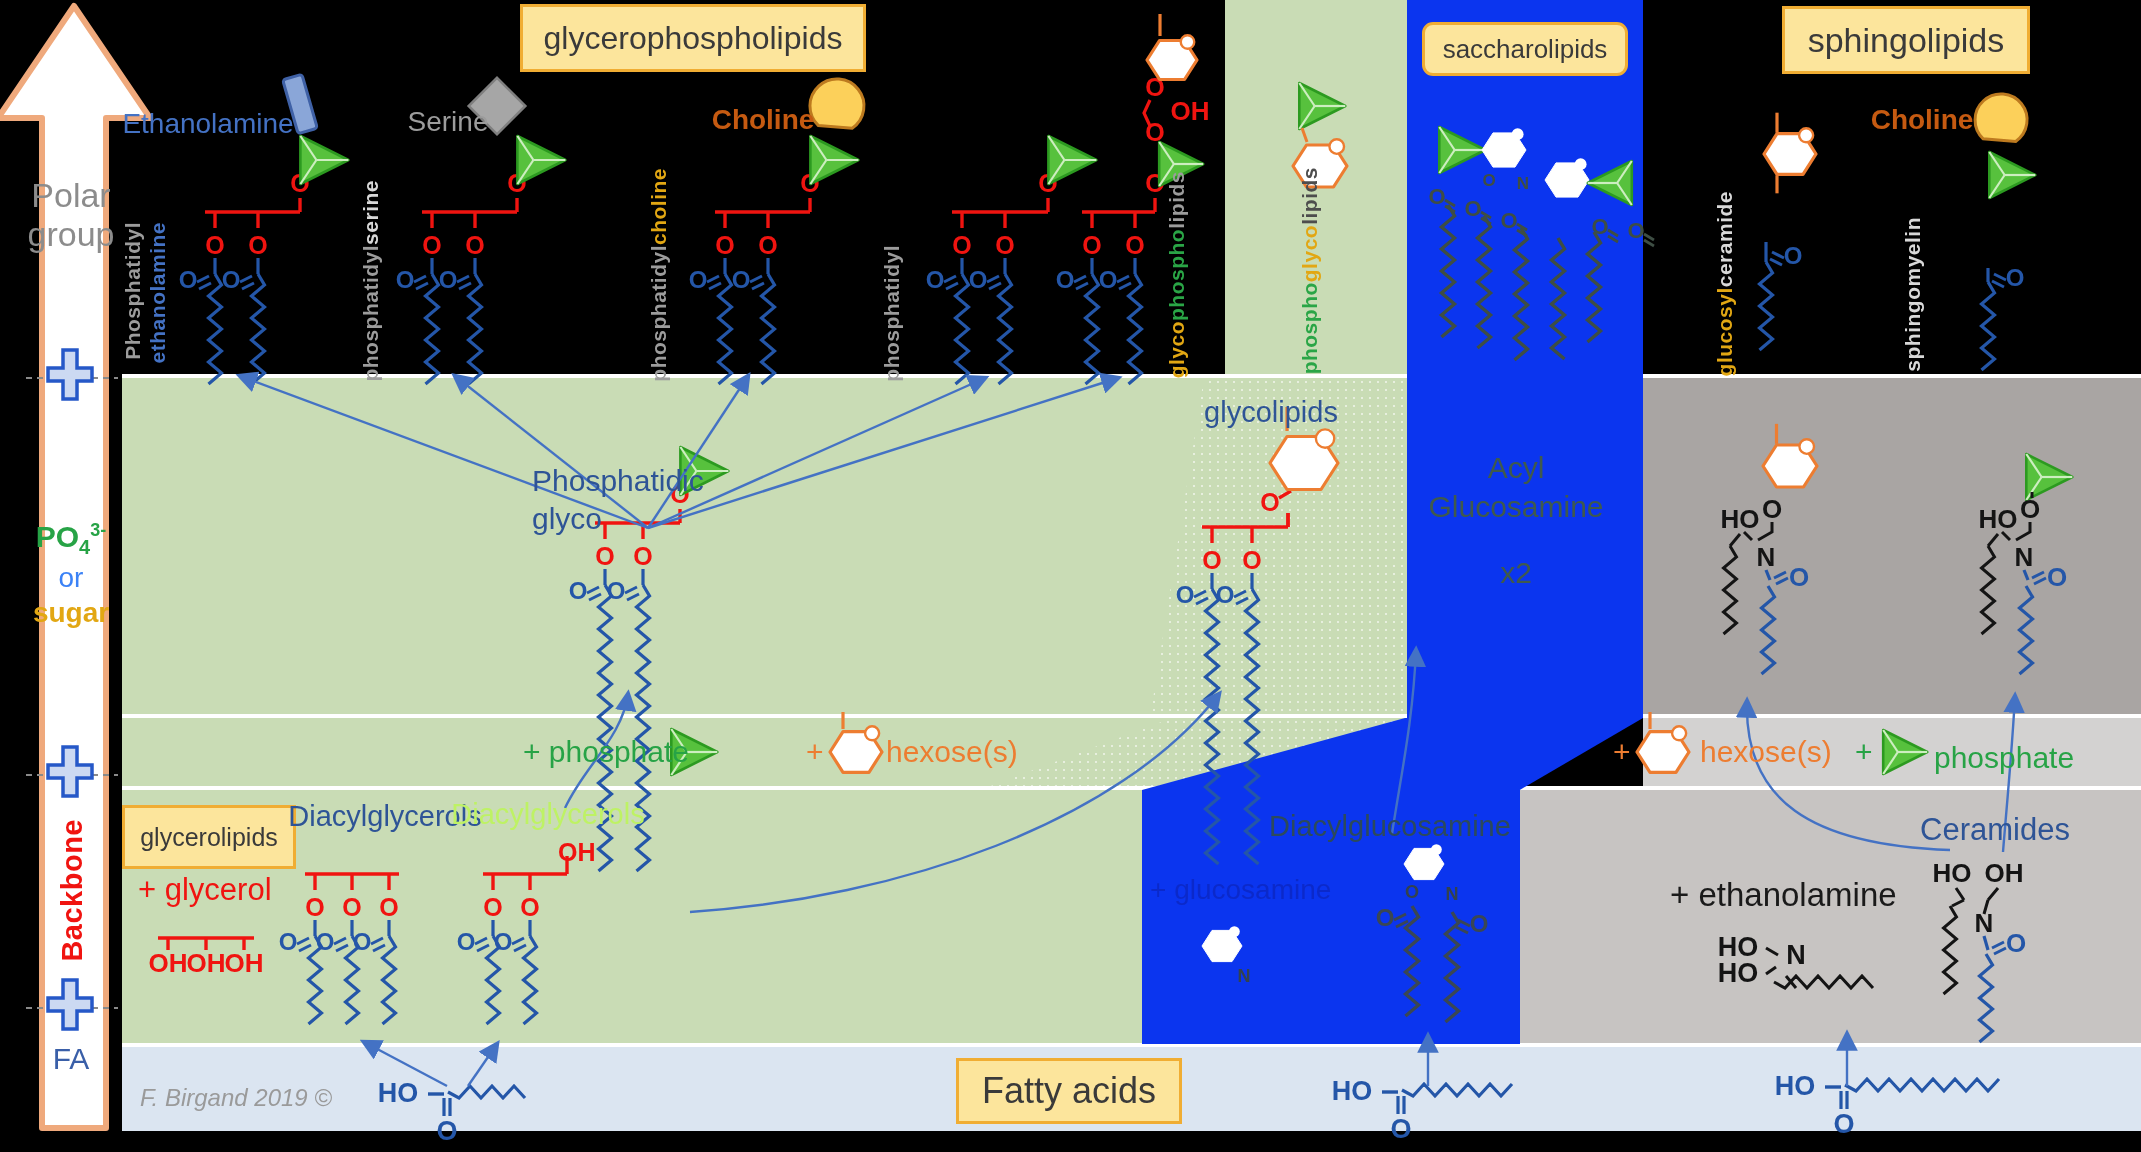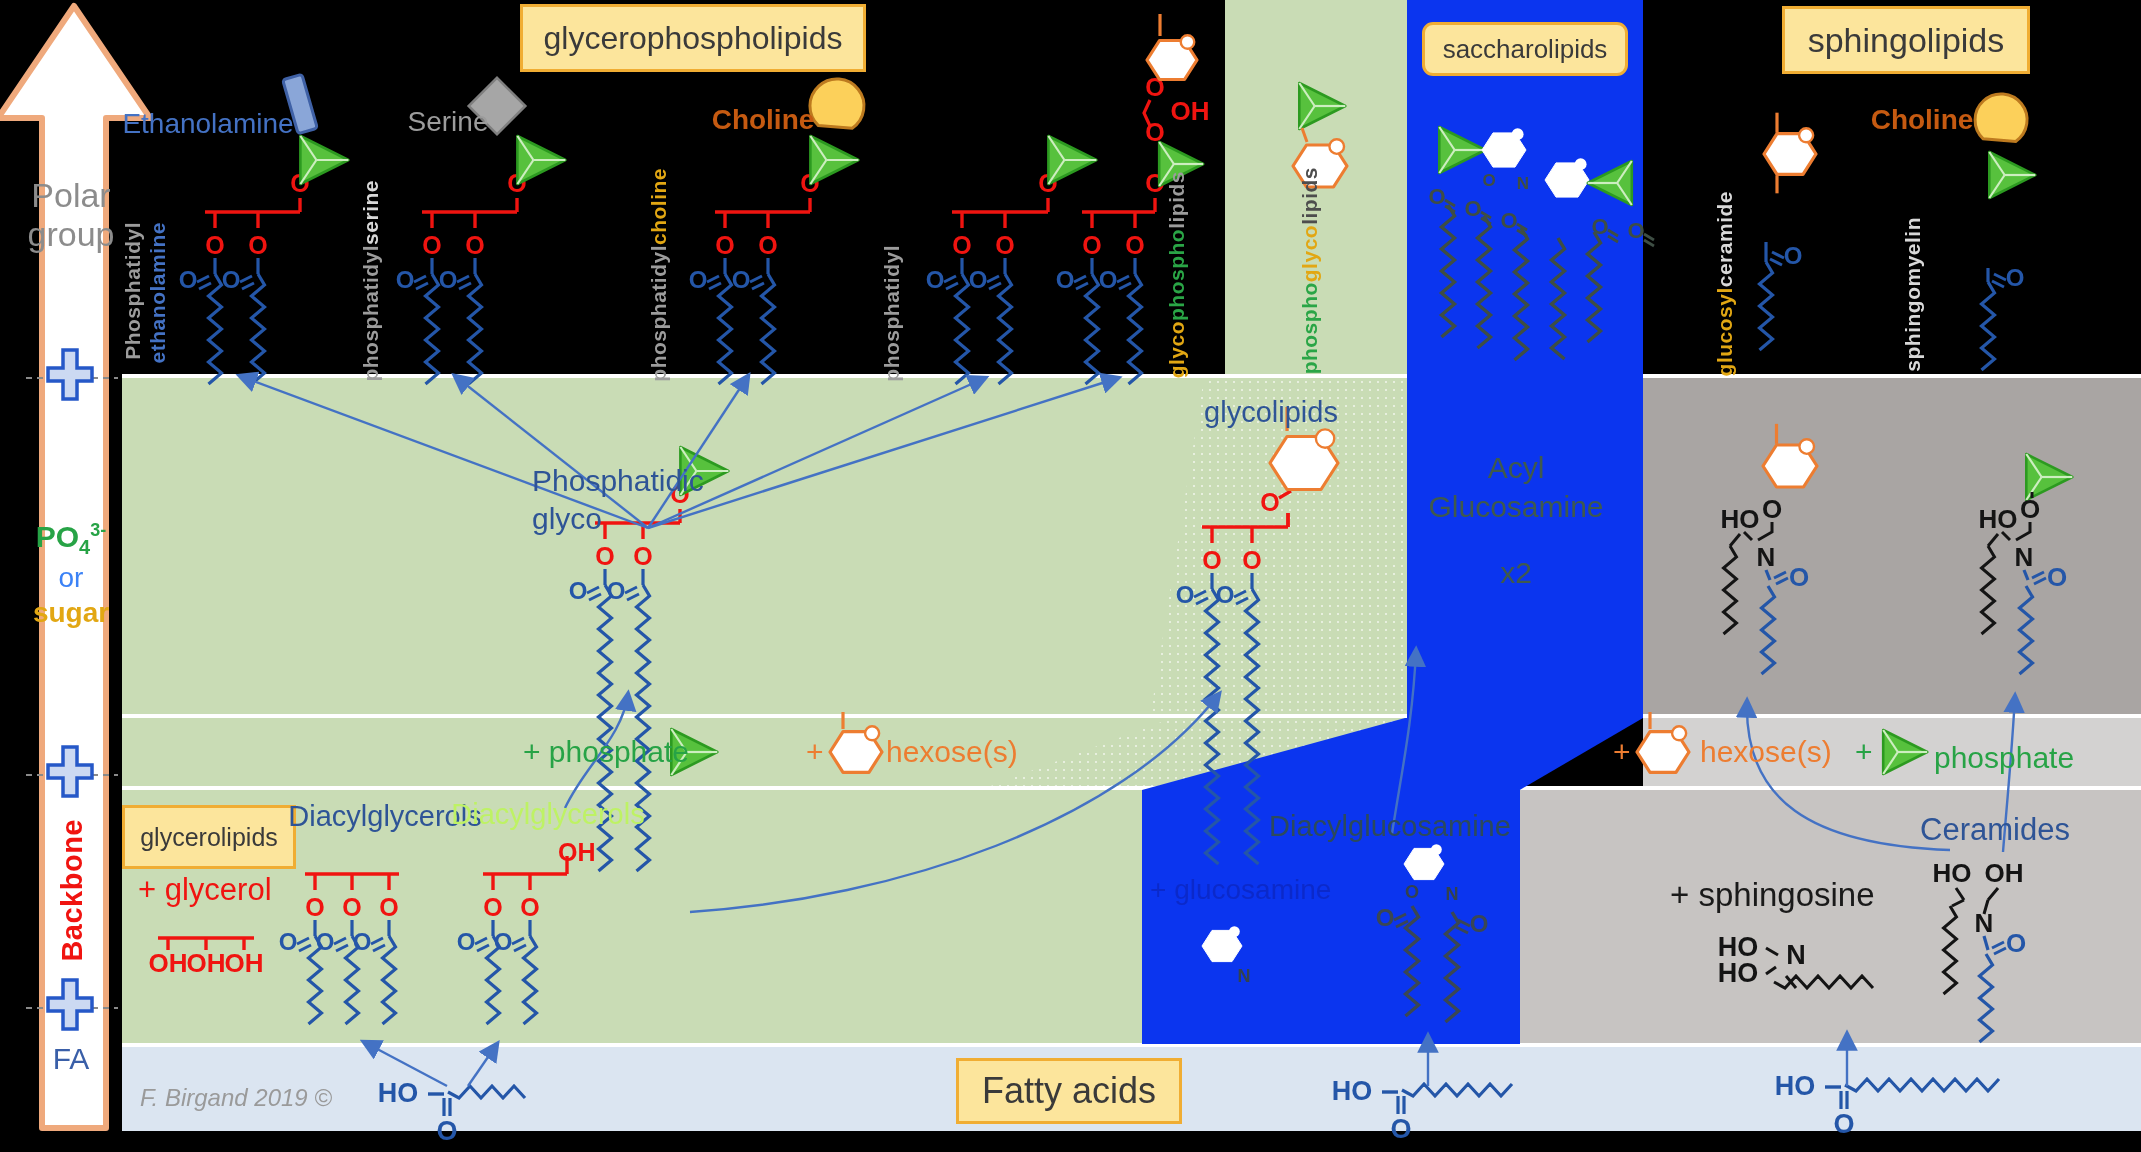--- a/index.html
+++ b/index.html
@@ -535,21 +535,21 @@
     </div>
   <div class="lbl ctr z10" style="left:1406px;top:556px;width:220px;font-size:30px;color:#3f5a4d;">x2</div>
   <div class="lbl ctr z10" style="left:1240px;top:810px;width:300px;font-size:29px;color:#2c4a5c;">Diacylglucosamine</div>
   <div class="lbl z10" style="left:1150px;top:874px;font-size:28px;color:#0c28c4;opacity:.85;">+ glucosamine</div>
 
   <div class="lbl ctr z10" style="left:285px;top:800px;width:200px;font-size:29px;color:#2e5496;">Diacylglycerols</div>
   <div class="lbl ctr z10" style="left:448px;top:798px;width:200px;font-size:29px;color:#bef264;">Diacylglycerols</div>
   <div class="lbl z10" style="left:558px;top:838px;font-size:25px;font-weight:bold;color:#f01410;">OH</div>
   <div class="lbl z10" style="left:138px;top:872px;font-size:31px;color:#f01410;">+ glycerol</div>
   <div class="lbl ctr z10" style="left:1895px;top:812px;width:200px;font-size:31px;color:#2e5496;">Ceramides</div>
-  <div class="lbl z10" style="left:1670px;top:876px;font-size:33px;color:#1a1a1a;">+ sphingosine</div>
+  <div class="lbl z10" style="left:1670px;top:876px;font-size:33px;color:#1a1a1a;">+ ethanolamine</div>
   <div class="lbl z10" style="left:140px;top:1084px;font-size:24px;font-style:italic;color:#9a9a9a;">F. Birgand 2019 ©</div>
 
   <div class="lbl z10" style="left:523px;top:735px;font-size:30px;color:#27a346;">+ phosphate</div>
   <div class="lbl z10" style="left:806px;top:735px;font-size:30px;color:#ed7d31;">+</div>
   <div class="lbl z10" style="left:886px;top:735px;font-size:30px;color:#ed7d31;">hexose(s)</div>
   <div class="lbl z10" style="left:1613px;top:735px;font-size:30px;color:#ed7d31;">+</div>
   <div class="lbl z10" style="left:1700px;top:735px;font-size:30px;color:#ed7d31;">hexose(s)</div>
   <div class="lbl z10" style="left:1855px;top:735px;font-size:30px;color:#27a346;">+</div>
   <div class="lbl z10" style="left:1934px;top:741px;font-size:30px;color:#27a346;">phosphate</div>
 

